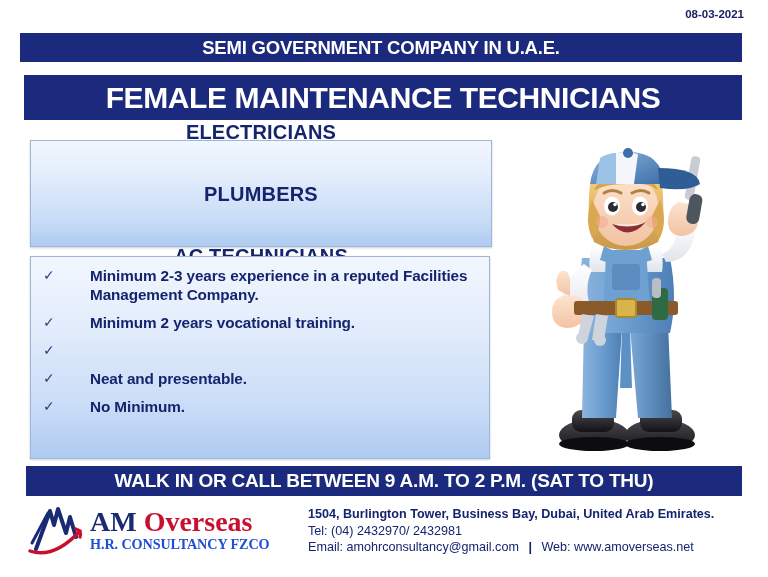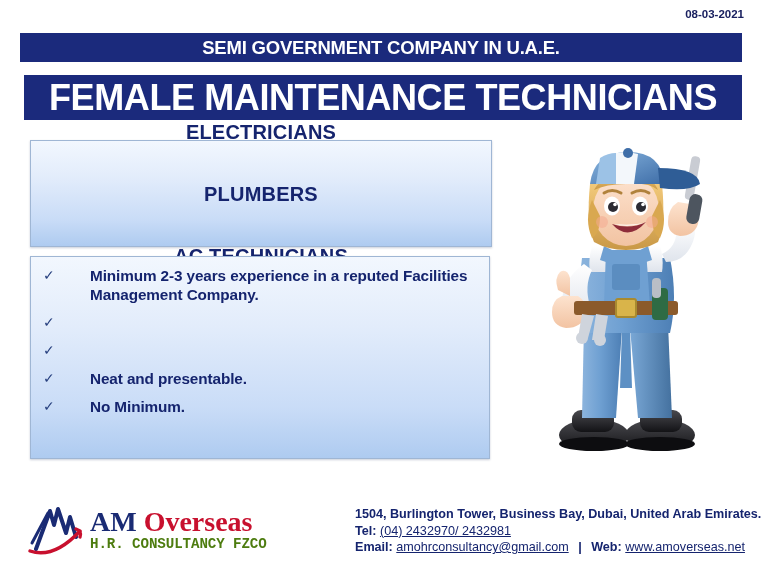--- a/index.html
+++ b/index.html
@@ -50,21 +50,21 @@
     height: 29px;
     font-size: 18.5px;
     letter-spacing: -0.2px;
     font-stretch: condensed;
   }
   .banner-title {
     left: 24px;
     right: 26px;
     top: 75px;
     height: 45px;
-    font-size: 36px;
+    font-size: 30px;
     letter-spacing: -0.4px;
   }
   .banner-walkin {
     left: 26px;
     right: 26px;
     top: 466px;
     height: 30px;
     font-size: 19px;
     letter-spacing: -0.2px;
   }
@@ -165,38 +165,38 @@
   .logo-line1 {
     font-family: "Liberation Serif", serif;
     font-size: 28px;
     font-weight: bold;
     line-height: 29px;
     white-space: nowrap;
   }
   .logo-am { color: #1a2b74; }
   .logo-overseas { color: #c8102e; }
   .logo-line2 {
-    font-family: Liberation Mono, monospace;
+    font-family: Liberation Serif, serif;
     font-size: 14.2px;
     font-weight: bold;
-    color: #4d7c0f;
+    color: #1d4ed8;
     line-height: 16px;
     letter-spacing: -0.1px;
     white-space: nowrap;
   }
   .contact-block {
     flex: 1 1 auto;
     padding-top: 3px;
     color: #15246e;
     font-size: 12.6px;
     line-height: 16.5px;
   }
-  .contact-row { white-space: nowrap; margin-left: 47px; }
-  .contact-label { font-weight: bold; text-align: center; }
-  .contact-value { font-weight: normal; text-decoration: underline; }
+  .contact-row { white-space: nowrap; }
+  .contact-label { font-weight: normal; text-align: center; }
+  .contact-value { font-weight: normal; }
   .contact-addr { font-weight: bold; }
   .sep { padding: 0 6px; font-weight: bold; }
 </style>
 </head>
 <body>
 
 <div class="poster">
 
   <div class="date-line">08-03-2021</div>
 
@@ -210,20 +210,21 @@
     <div class="job-title">AC TECHNICIANS</div>
   </div>
 
   <div class="panel panel-reqs">
     <div class="req-item">
       <span class="check-icon">✓</span>
       <span class="req-text">Minimum 2-3 years experience in a reputed Facilities Management Company.</span>
     </div>
     <div class="req-item">
       <span class="check-icon">✓</span>
+      <span class="req-text">Minimum 2 years vocational training.</span>
     </div>
     <div class="req-item">
       <span class="check-icon">✓</span>
     </div>
     <div class="req-item">
       <span class="check-icon">✓</span>
       <span class="req-text">Neat and presentable.</span>
     </div>
     <div class="req-item">
       <span class="check-icon">✓</span>
@@ -346,20 +347,21 @@
         <path d="M78 46 Q82 14 116 14 Q150 14 152 46 Z" fill="url(#capG)"></path>
         <path d="M104 15 Q116 13 126 16 L122 46 L104 46 Z" fill="#f3f7fb"></path>
         <path d="M88 20 Q96 15 104 15 L104 46 L84 46 Z" fill="#9cc2e6"></path>
 
         <path d="M146 30 Q186 30 188 46 Q176 54 148 50 Z" fill="#2f5d96"></path>
         <circle cx="116" cy="15" r="5" fill="#3f6ea8"></circle>
       </g>
     </svg>
   </div>
 
+  <div class="banner banner-walkin">WALK IN OR CALL BETWEEN 9 A.M. TO 2 P.M. (SAT TO THU)</div>
 
   <div class="footer">
     <div class="logo-block">
       <div class="logo-mark">
         <svg width="62" height="52" viewBox="0 0 62 52" xmlns="http://www.w3.org/2000/svg">
           <path d="M10 46 L24 8 L28 22 L32 6 L40 30 L44 14 L50 34" stroke="#1a2b74" stroke-width="4" fill="none" stroke-linecap="round" stroke-linejoin="round"></path>
           <path d="M6 40 L22 10" stroke="#1a2b74" stroke-width="3" fill="none" stroke-linecap="round"></path>
           <path d="M4 48 Q28 56 54 28" stroke="#c8102e" stroke-width="3.4" fill="none" stroke-linecap="round"></path>
           <path d="M50 26 Q56 28 54 34" stroke="#c8102e" stroke-width="3.4" fill="none" stroke-linecap="round"></path>
         </svg>

